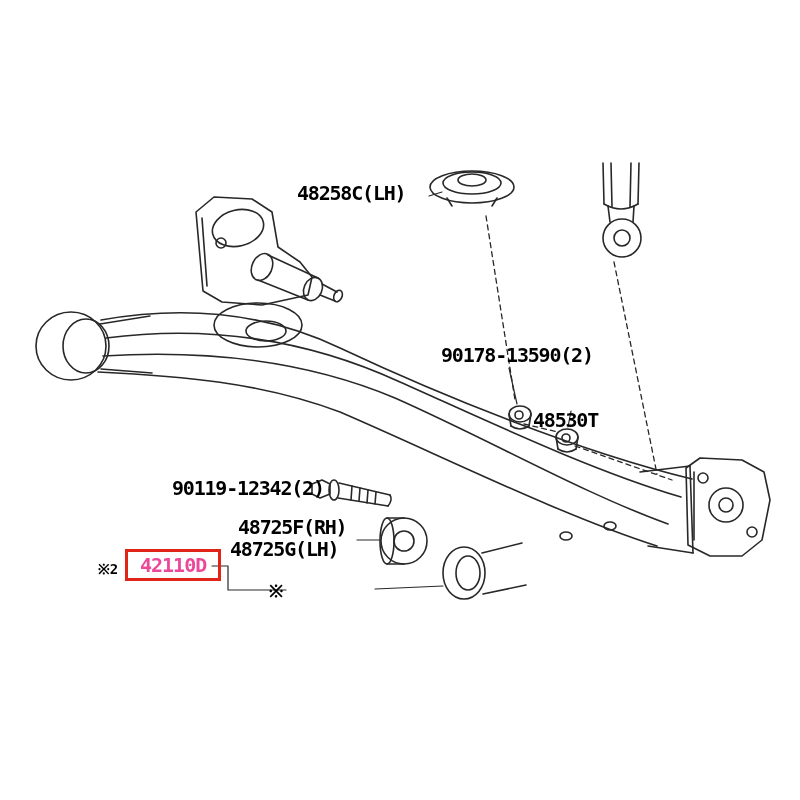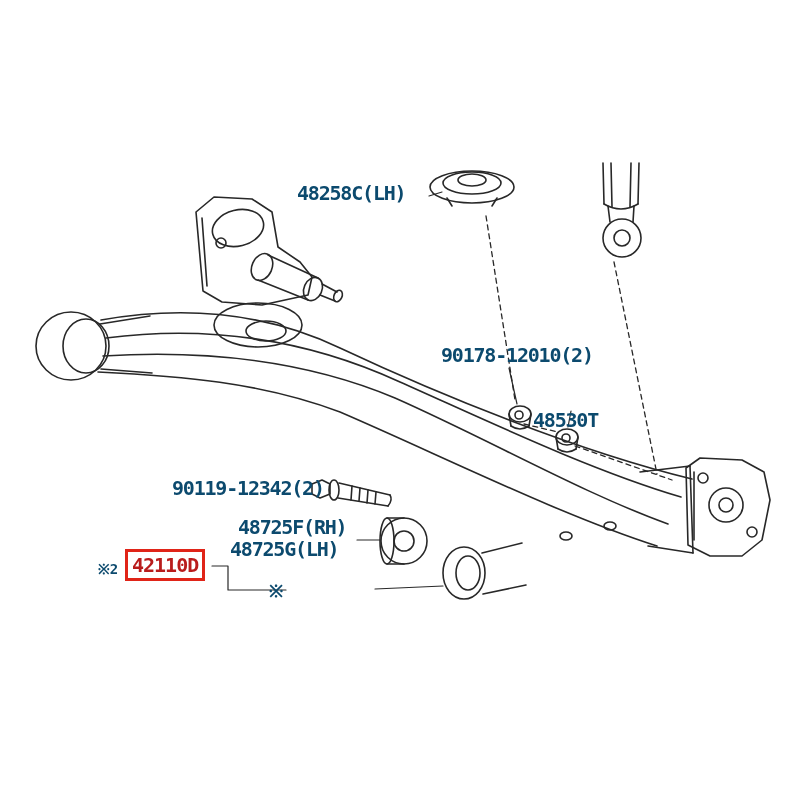--- a/index.html
+++ b/index.html
@@ -3,27 +3,27 @@
 <meta charset="utf-8">
 <style>
   html,body { margin:0; padding:0; background:#ffffff; }
   .stage {
     position:relative; width:800px; height:800px; background:#ffffff;
     overflow:hidden; font-family:"DejaVu Sans Mono","Liberation Mono",monospace;
   }
   svg.art { position:absolute; left:0; top:0; }
   .lbl {
     position:absolute; font-weight:700; font-size:20px; letter-spacing:-1.2px;
-    color:#0c4a6e; white-space:nowrap; line-height:22px;
+    color:#000000; white-space:nowrap; line-height:22px;
   }
   .lbl.small { font-size:14px; letter-spacing:0; }
   .lbl.mid { font-size:17px; letter-spacing:0; }
   .refbox {
-    position:absolute; border:3px solid #e02418; padding:0 4px;
-    font-weight:700; font-size:20px; letter-spacing:-1px; color:#b91c1c;
+    position:absolute; border:3px solid #e02418; padding:0 12px;
+    font-weight:700; font-size:20px; letter-spacing:-1px; color:#ec4899;
     line-height:26px; white-space:nowrap; background:transparent; cursor:pointer;
   }
 </style>
 </head>
 <body>
 
 <div class="stage">
 
   <svg class="art" width="800" height="800" viewBox="0 0 800 800">
     <g stroke="#282828" stroke-width="1.6" fill="none" stroke-linecap="round" stroke-linejoin="round">
@@ -151,21 +151,21 @@
         <path d="M 571 411 L 568 427"></path>
         <path d="M 357 540 L 380 540"></path>
         <path d="M 212 566 L 228 566 L 228 590 L 286 590"></path>
         <path d="M 375 589 L 443 586"></path>
       </g>
     </g>
   </svg>
 
   <div class="lbl" style="left:297px; top:182px;">48258C(LH)</div>
 
-  <div class="lbl" style="left:441px; top:344px;">90178-12010(2)</div>
+  <div class="lbl" style="left:441px; top:344px;">90178-13590(2)</div>
 
   <div class="lbl" style="left:533px; top:409px;">48530T</div>
 
   <div class="lbl" style="left:172px; top:477px;text-align:right;">90119-12342(2)</div>
 
   <div class="lbl" style="left:238px; top:516px;">48725F(RH)</div>
 
   <div class="lbl" style="left:230px; top:538px;">48725G(LH)</div>
 
   <div class="lbl small" style="left:98px; top:558px;">※2</div>

